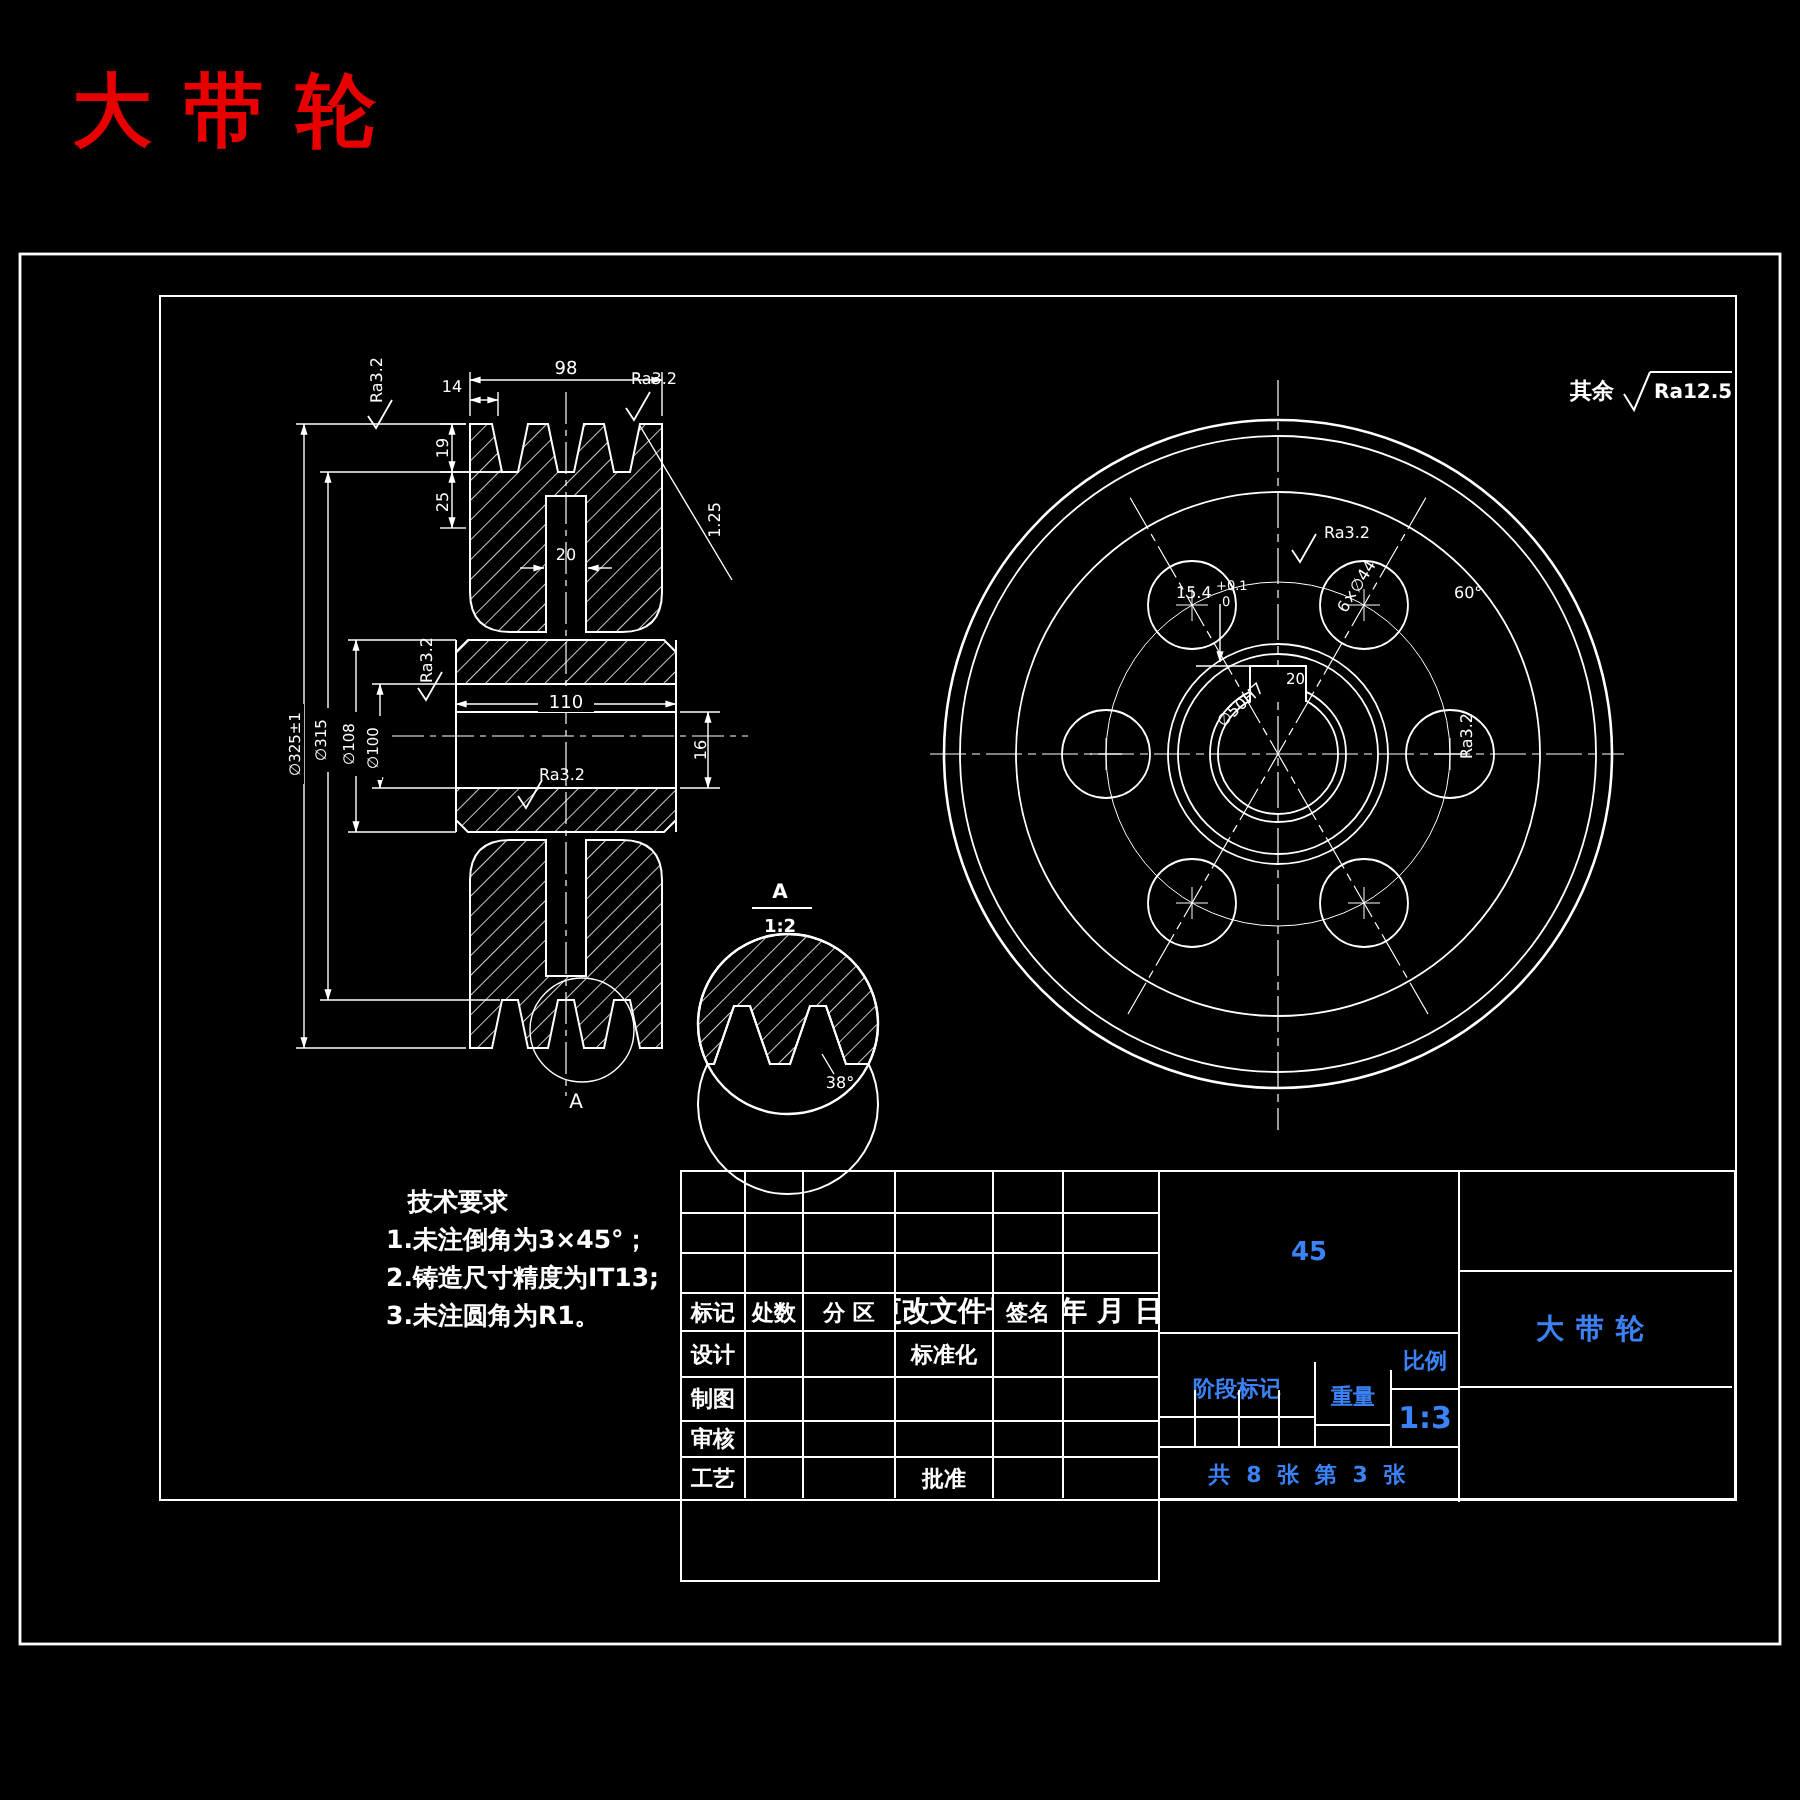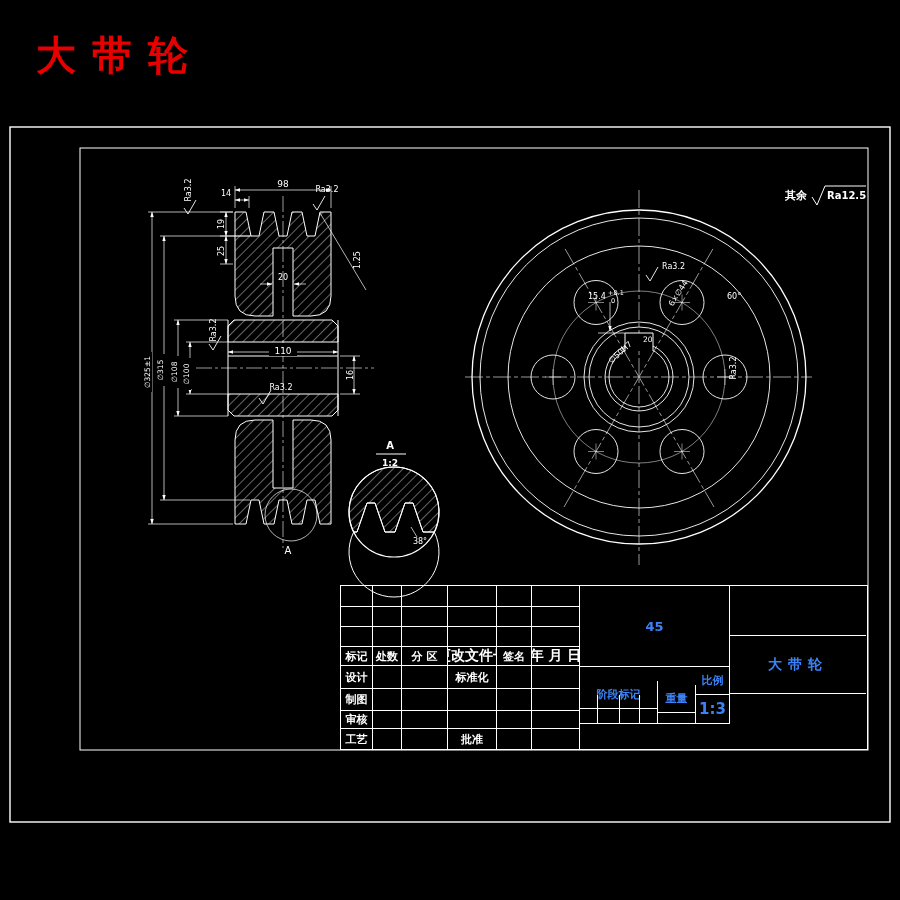--- a/index.html
+++ b/index.html
@@ -7,21 +7,21 @@
          font-family:"DejaVu Sans",sans-serif;color:#fff;}
   #drawing-title{position:absolute;left:36px;top:28px;font-family:"DejaVu Serif",serif;
          font-size:40px;font-weight:bold;color:#e80000;letter-spacing:16px;white-space:nowrap;}
   svg{position:absolute;left:0;top:0;}
   svg text{font-family:"DejaVu Sans",sans-serif;fill:#fff;}
   
   #tech{position:absolute;left:193px;top:591px;color:#fff;font-size:12.5px;font-weight:bold;
         line-height:19px;white-space:nowrap;}
   #tech .t-title{padding-left:11px;}
   
-  #tb-left{position:absolute;left:340px;top:585px;width:240px;height:165px;box-sizing:border-box;
+  #tb-left{position:absolute;left:340px;top:585px;width:240px;height:206px;box-sizing:border-box;
         border:1px solid #fff;display:grid;
         grid-template-columns:32px 29px 46px 49px 35px 47px;
         grid-template-rows:21px 20px 20px 19px 23px 22px 18px 20px;}
   #tb-left>div{border-right:1px solid #fff;border-bottom:1px solid #fff;display:flex;
         align-items:center;justify-content:center;font-size:11px;font-weight:bold;
         color:#fff;overflow:hidden;white-space:nowrap;}
   #tb-left>div.nr{border-right:none;text-align:right;}
   #tb-left>div.nb{border-bottom:none;}
   #tb-left>div.sm{font-size:14px;}
   
@@ -249,20 +249,26 @@
 
       <polyline points="646,275 650,281 658,267" fill="none" stroke="#fff" stroke-width="0.9"></polyline>
       <text x="662" y="269" font-size="8">Ra3.2</text>
 
       <g transform="rotate(-90 733 368)">
           <text x="733" y="371" font-size="8" text-anchor="middle">Ra3.2</text>
         </g>
     </g>
   </svg>
 
+  <div id="tech">
+    <div class="t-title">技术要求</div>
+    <div>1.未注倒角为3×45°；</div>
+    <div>2.铸造尺寸精度为IT13;</div>
+    <div>3.未注圆角为R1。</div>
+  </div>
 
   <div id="tb-left">
     <div></div>
       <div></div>
       <div></div>
       <div></div>
       <div></div>
       <div class="nr"></div>
     <div></div>
       <div></div>
@@ -312,18 +318,19 @@
     <div class="c br bb" style="left:0;top:0;width:150px;height:81px;font-size:13px;">45</div>
     <div class="c br bb" style="left:0;top:81px;width:78px;height:28px;margin-top:14px;">阶段标记</div>
     <div class="c br bb" style="left:78px;top:81px;width:38px;height:28px;margin-top:18px;">重量</div>
     <div class="c br bb" style="left:116px;top:81px;width:34px;height:28px;">比例</div>
     <div class="c br bb" style="left:0;top:109px;width:18px;height:29px;"></div>
     <div class="c br bb" style="left:18px;top:109px;width:22px;height:29px;"></div>
     <div class="c br bb" style="left:40px;top:109px;width:20px;height:29px;"></div>
     <div class="c br bb" style="left:60px;top:109px;width:18px;height:29px;"></div>
     <div class="c br bb" style="left:78px;top:109px;width:38px;height:29px;"></div>
     <div class="c br bb" style="left:116px;top:109px;width:34px;height:29px;font-size:15px;">1:3</div>
+    <div class="c br" style="left:0;top:138px;width:150px;height:27px;letter-spacing:2px;">共 8 张  第 3 张</div>
     <div class="c bb" style="left:150px;top:0;width:136px;height:50px;"></div>
     <div class="c bb" style="left:150px;top:50px;width:136px;height:58px;font-size:14px;letter-spacing:6px;">大带轮</div>
     <div class="c" style="left:150px;top:108px;width:136px;height:57px;"></div>
   </div>
 
 </div>
 
 </body></html>

